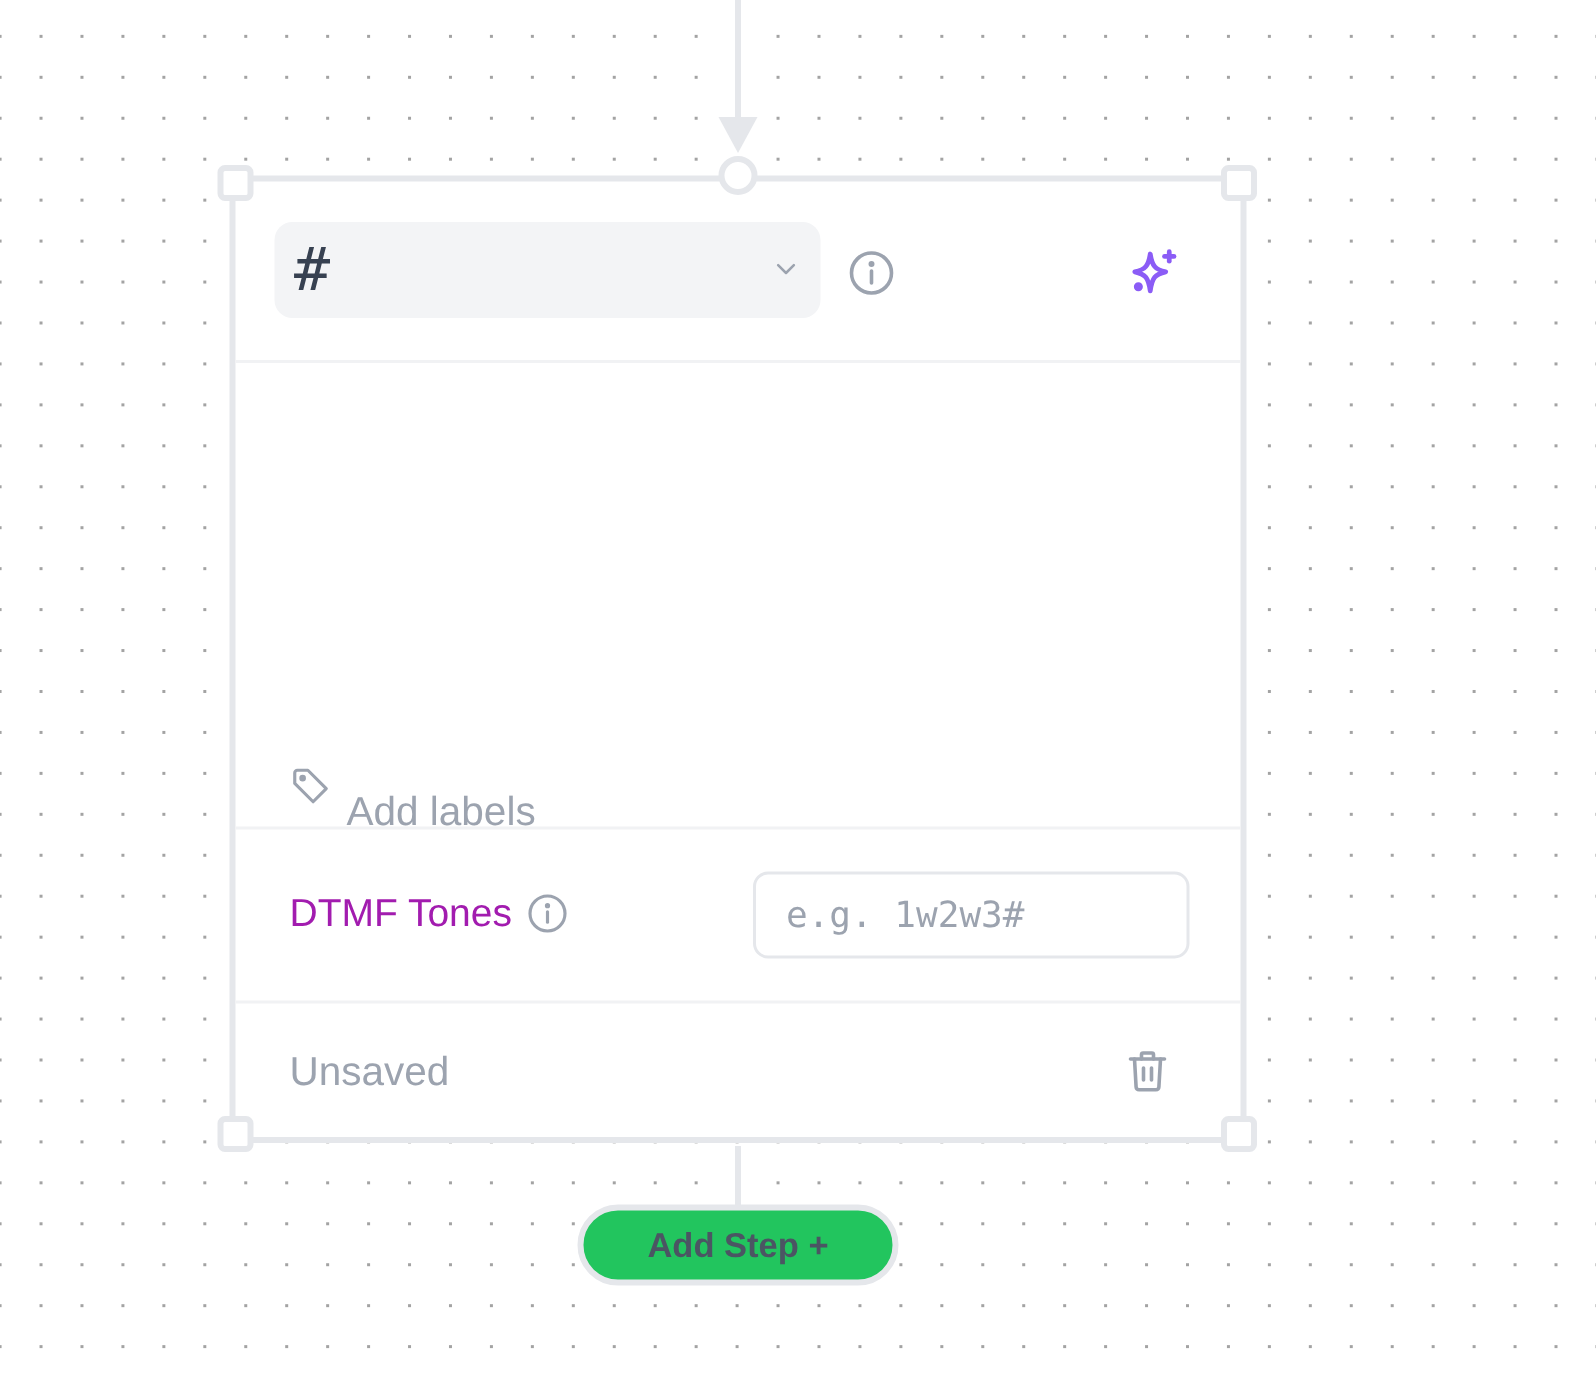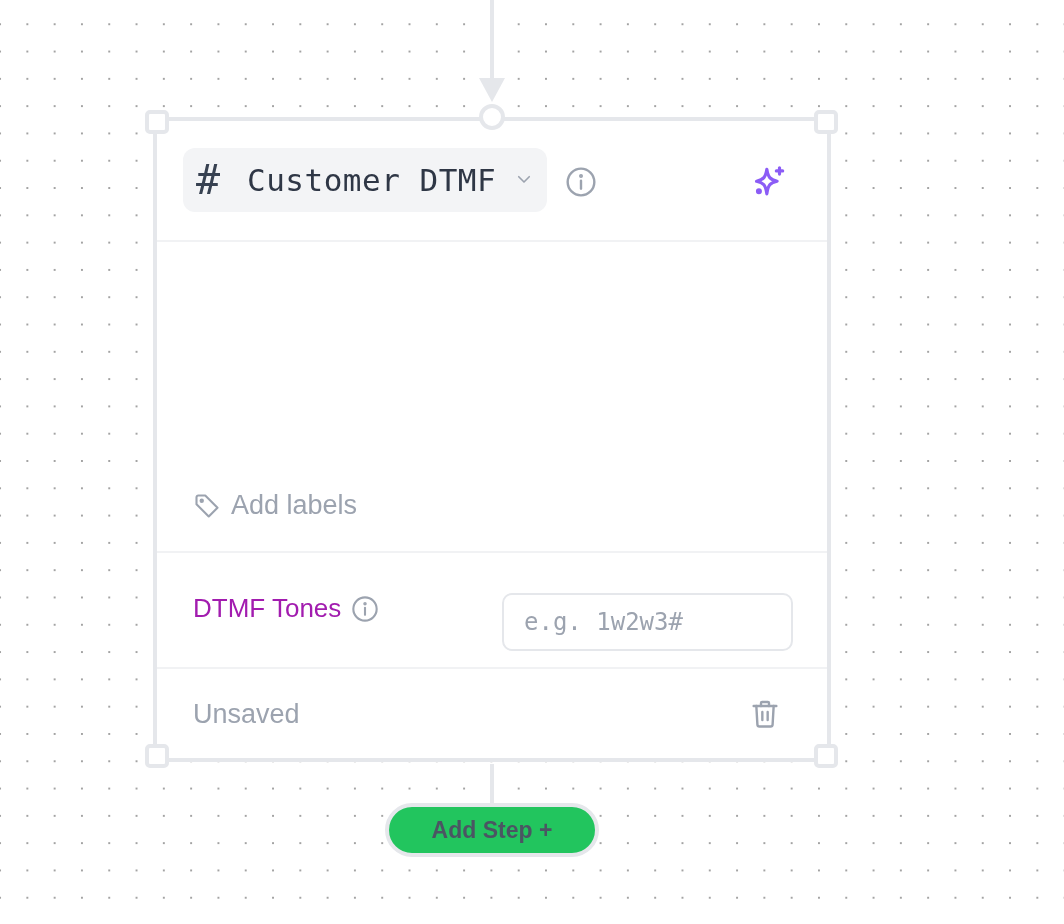--- a/index.html
+++ b/index.html
@@ -191,20 +191,21 @@
       cursor: pointer;
     }
     .add-labels svg {
       width: 28px;
       height: 28px;
       margin-right: 10px;
     }
     .add-labels span {
       font-size: 27px;
       color: #9ca3af;
+      margin-top: 36px;
     }
 
     
     .card-field {
       position: absolute;
       left: 0;
       top: 432px;
       width: 670px;
       height: 114px;
       border-bottom: 2px solid #f1f2f4;
@@ -233,21 +234,20 @@
       height: 58px;
       box-sizing: border-box;
       border: 2px solid #e5e7eb;
       border-radius: 10px;
       font-family: "DejaVu Sans Mono", "Liberation Mono", monospace;
       font-size: 24px;
       padding: 0 20px;
       color: #374151;
       background: #ffffff;
       outline: none;
-      margin-top: 12px;
     }
     .dtmf-input::placeholder {
       color: #9ca3af;
     }
 
     
     .card-footer {
       position: absolute;
       left: 0;
       top: 548px;
@@ -301,21 +301,20 @@
 <div class="handle tr"></div>
 <div class="handle bl"></div>
 <div class="handle br"></div>
 <div class="port-top"></div>
 
 <div class="card">
 
   <div class="card-header">
     <div class="node-type-select">
       <span class="hash-icon">#</span>
-      <span class="node-title">Customer DTMF</span>
       <svg class="chevron" viewBox="0 0 24 24" fill="none" stroke="#9ca3af" stroke-width="2.2" stroke-linecap="round" stroke-linejoin="round">
         <polyline points="5,9 12,16 19,9"></polyline>
       </svg>
     </div>
 
     <svg class="info-icon-header" viewBox="0 0 24 24" fill="none" stroke="#9ca3af" stroke-width="1.8" stroke-linecap="round">
       <circle cx="12" cy="12" r="10"></circle>
       <line x1="12" y1="11" x2="12" y2="17"></line>
       <circle cx="12" cy="7.5" r="0.6" fill="#9ca3af"></circle>
     </svg>

